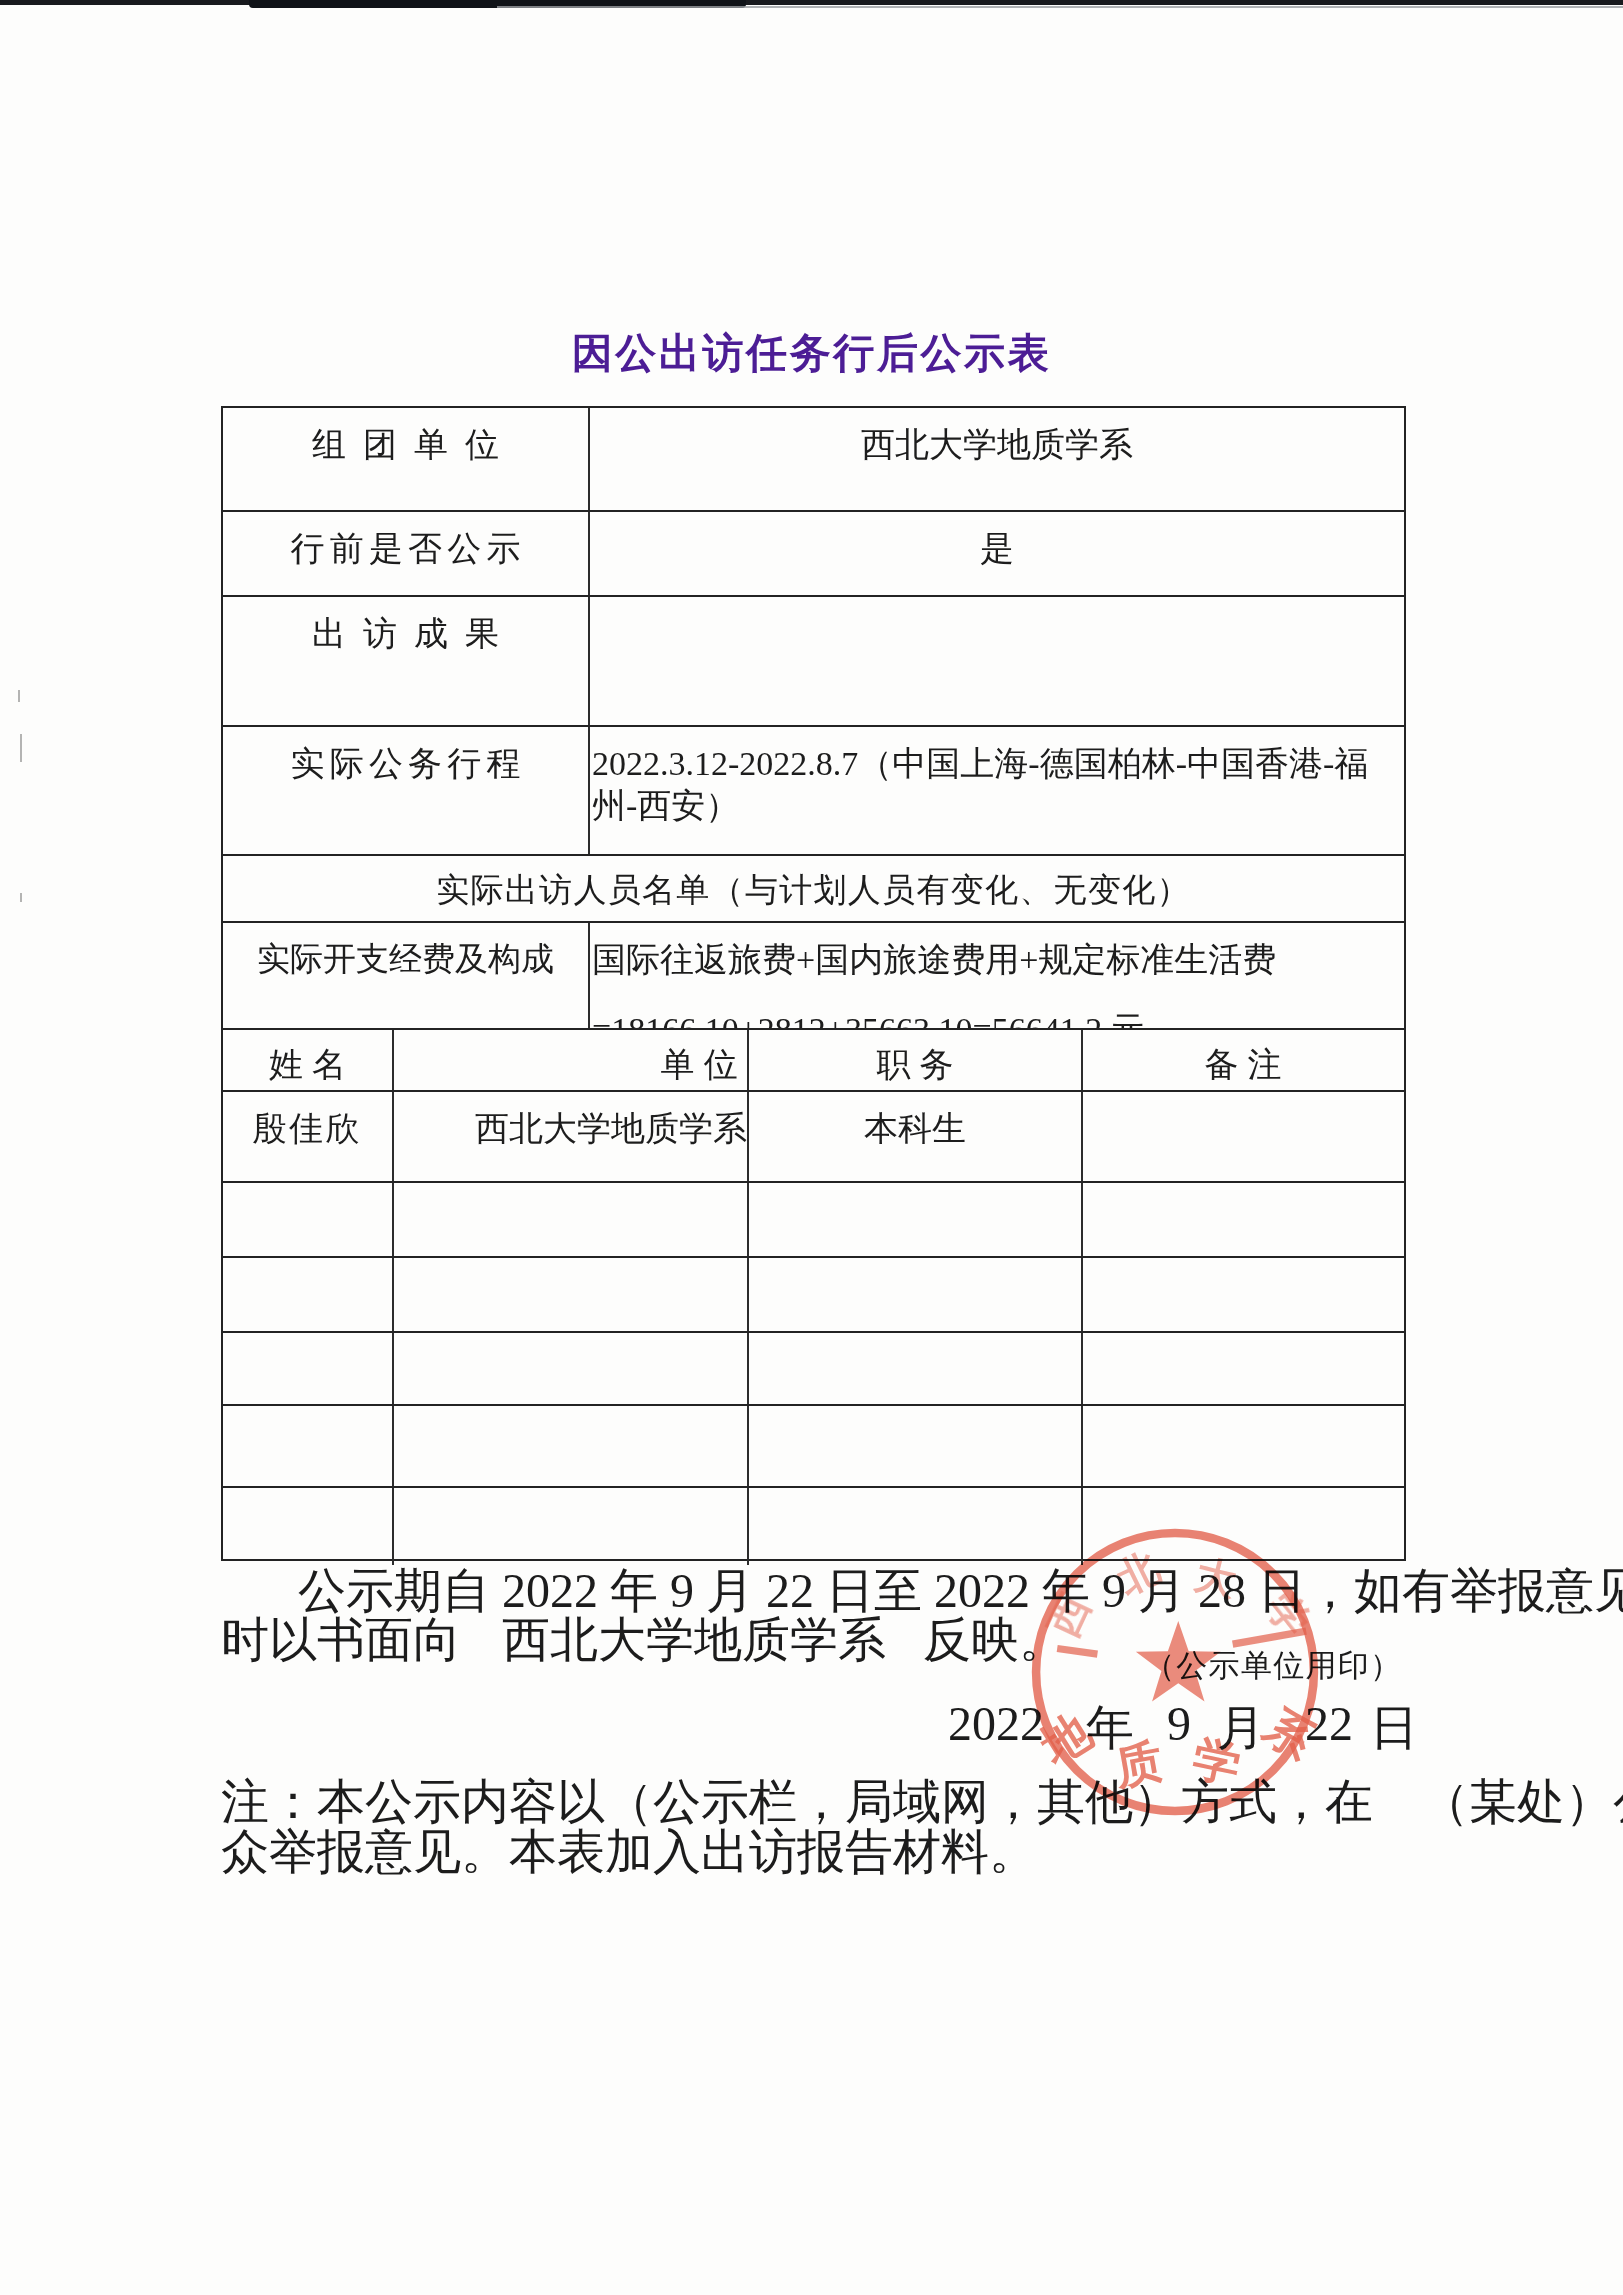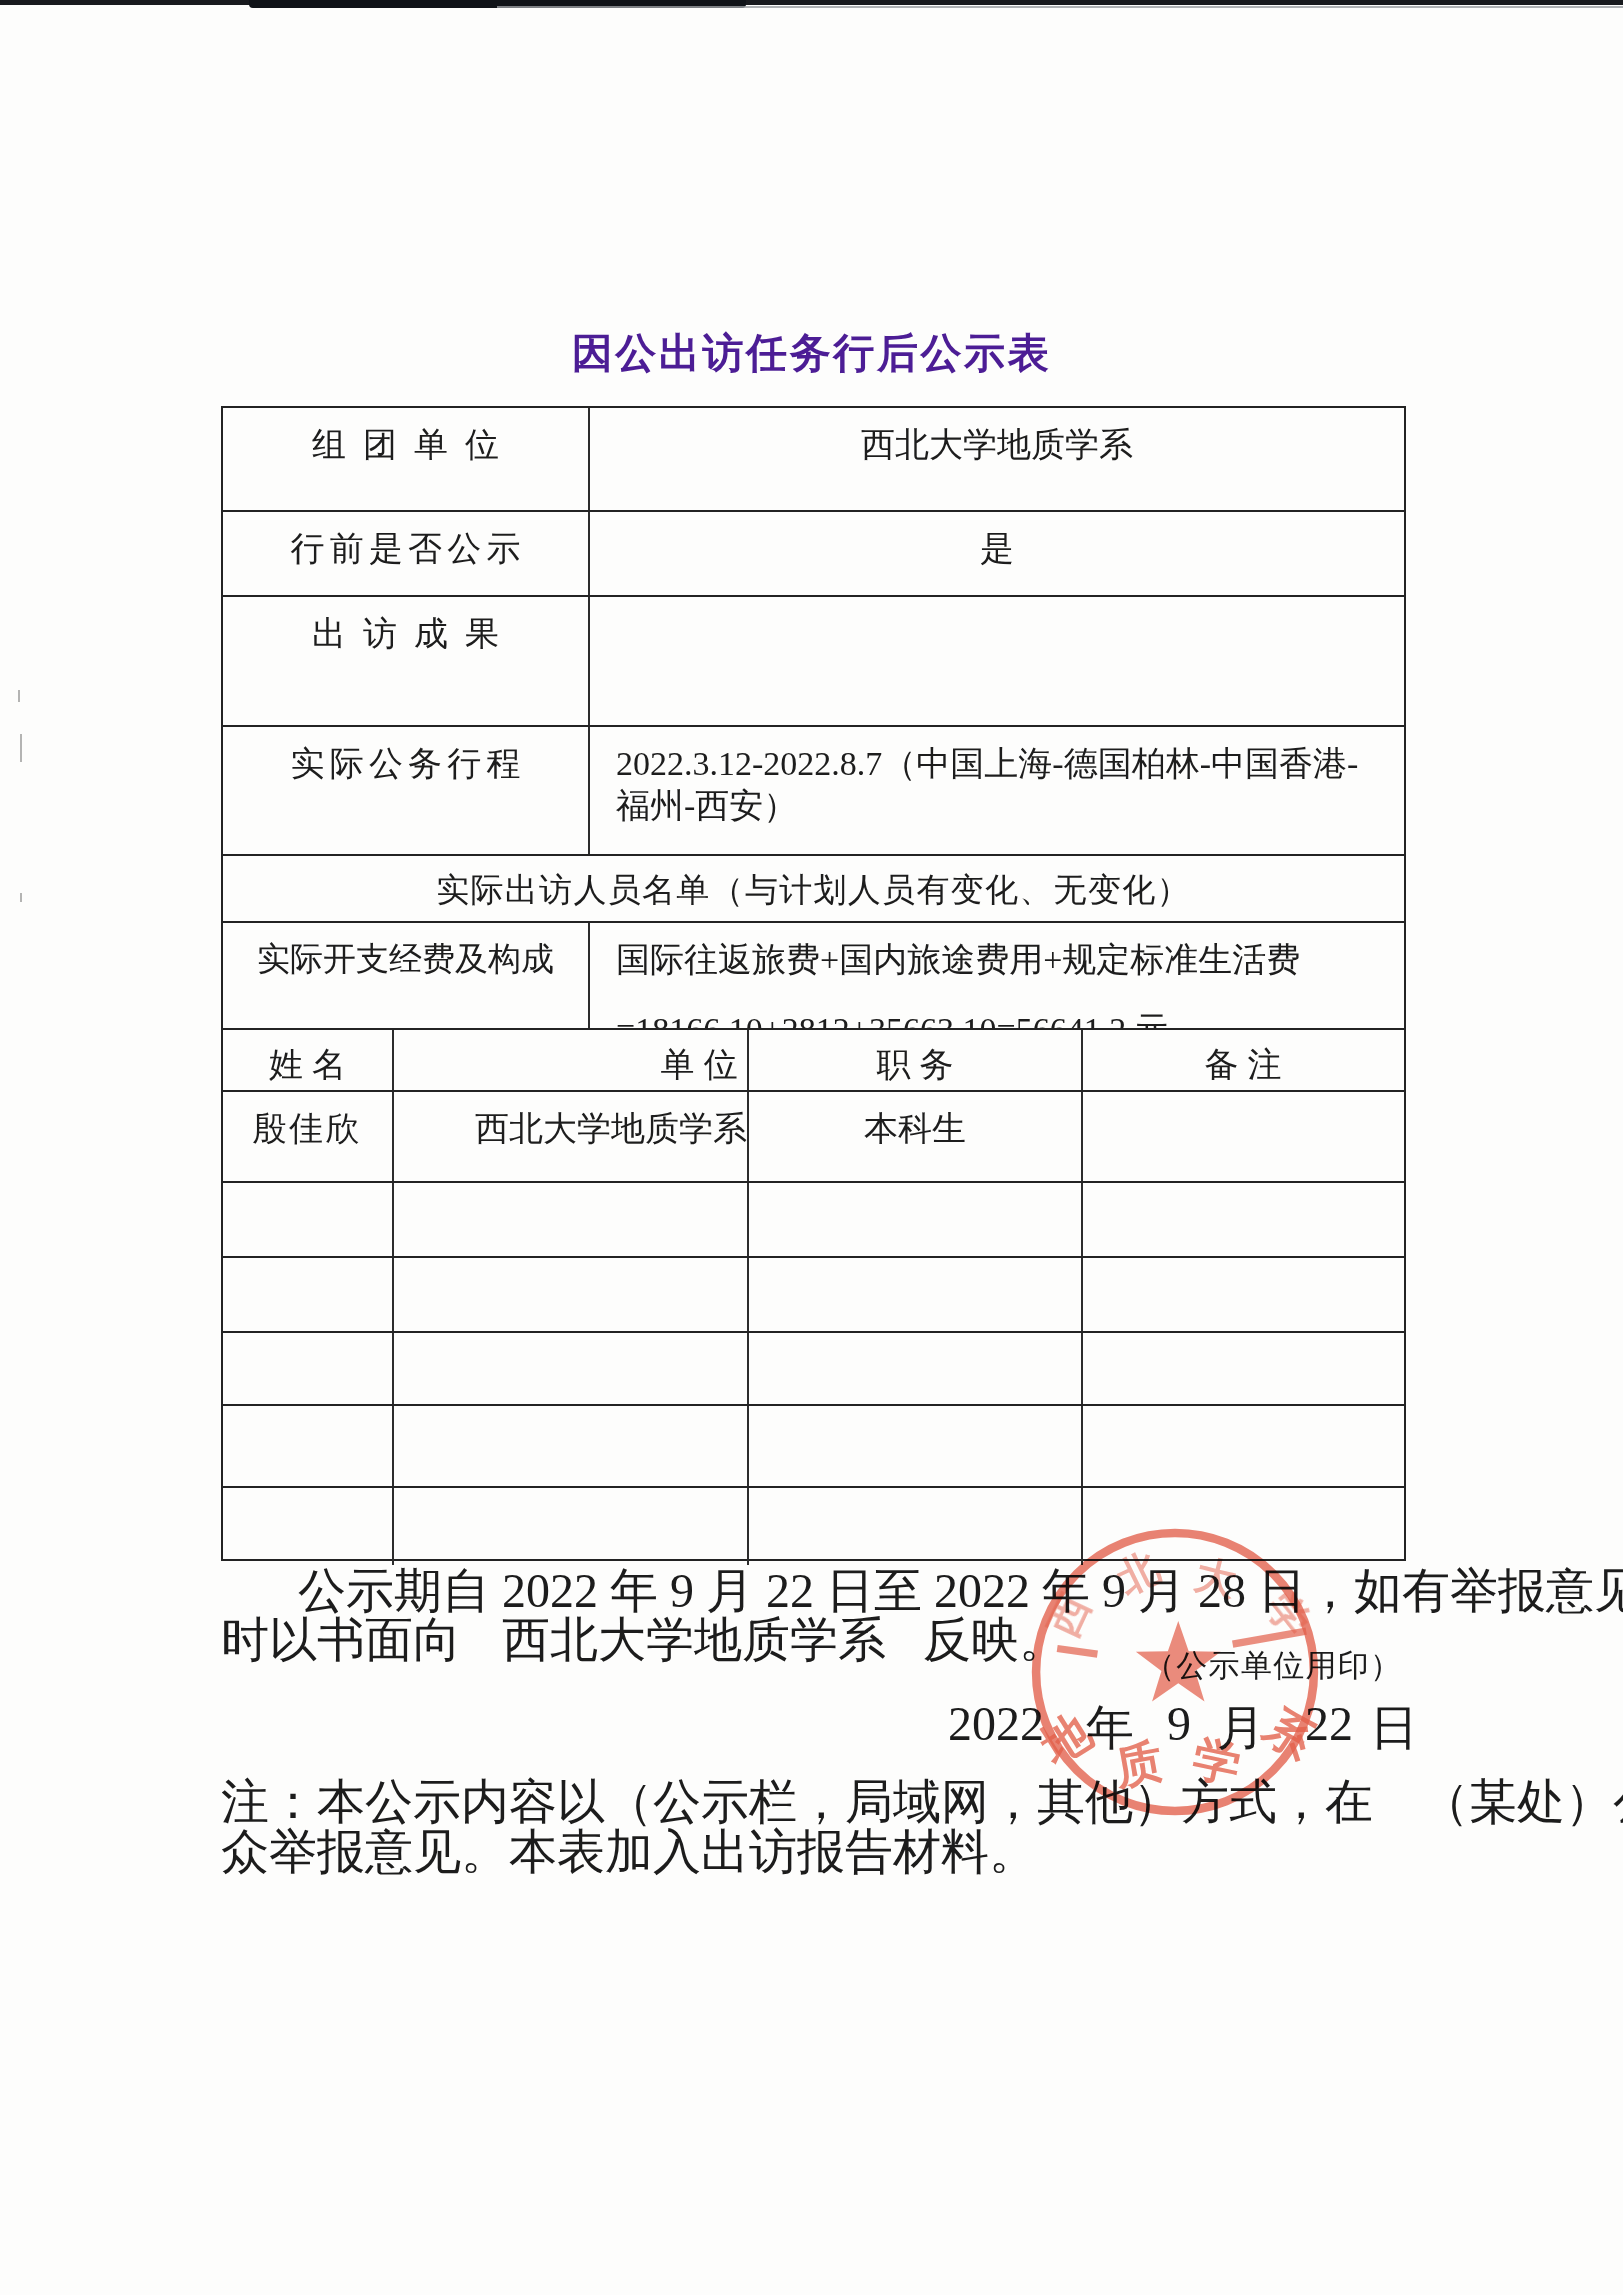--- a/index.html
+++ b/index.html
@@ -27,21 +27,21 @@
   
   .main-table{
     position:absolute;left:221px;top:406px;width:1185px;height:1155px;
     border:2.6px solid #232323;box-sizing:border-box;background:transparent;
   }
   .trow{display:flex;box-sizing:border-box;border-bottom:2.6px solid #232323;}
   .trow.last{border-bottom:none;}
   .tcell{box-sizing:border-box;font-size:34px;line-height:1.25;padding-top:15.7px;overflow:hidden;}
   .lab{width:367px;border-right:2px solid #2c2c2c;text-align:center;}
   .val{flex:1;text-align:center;}
-  .val.left{text-align:left;padding-left:26px;padding-right:14.4px;}
+  .val.left{text-align:left;padding-left:2px;padding-right:14.4px;}
   .ls-wide{letter-spacing:17px;text-indent:17px;}
   .ls-med{letter-spacing:5.2px;text-indent:5.2px;}
   .band-cell{width:100%;text-align:center;padding-top:14.4px;font-size:33px;letter-spacing:1.3px;}
   .c1{width:171px;border-right:2px solid #2c2c2c;text-align:center;}
   .c2{width:355px;border-right:2px solid #2c2c2c;text-align:right;}
   .c3{width:334px;border-right:2px solid #2c2c2c;text-align:center;}
   .c4{width:320px;text-align:center;}
   .hdr .tcell{letter-spacing:9.2px;text-indent:9.2px;padding-top:14.4px;}
   .name-cell{text-align:left;padding-left:29.4px;letter-spacing:2.6px;}
   .fee-line2{margin-top:27.5px;}

